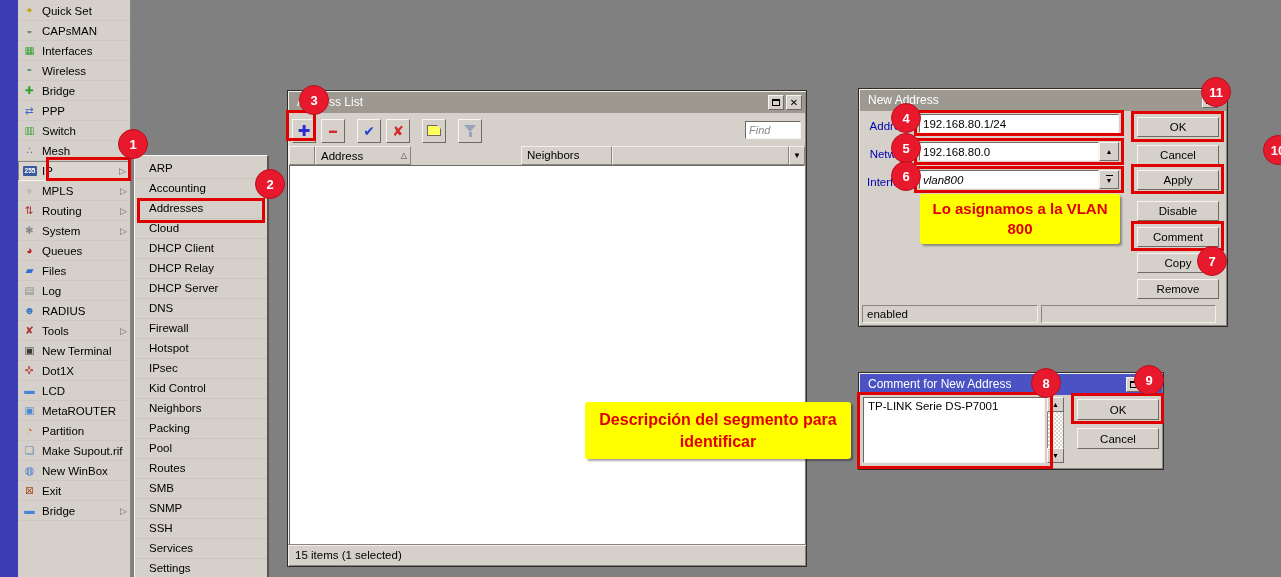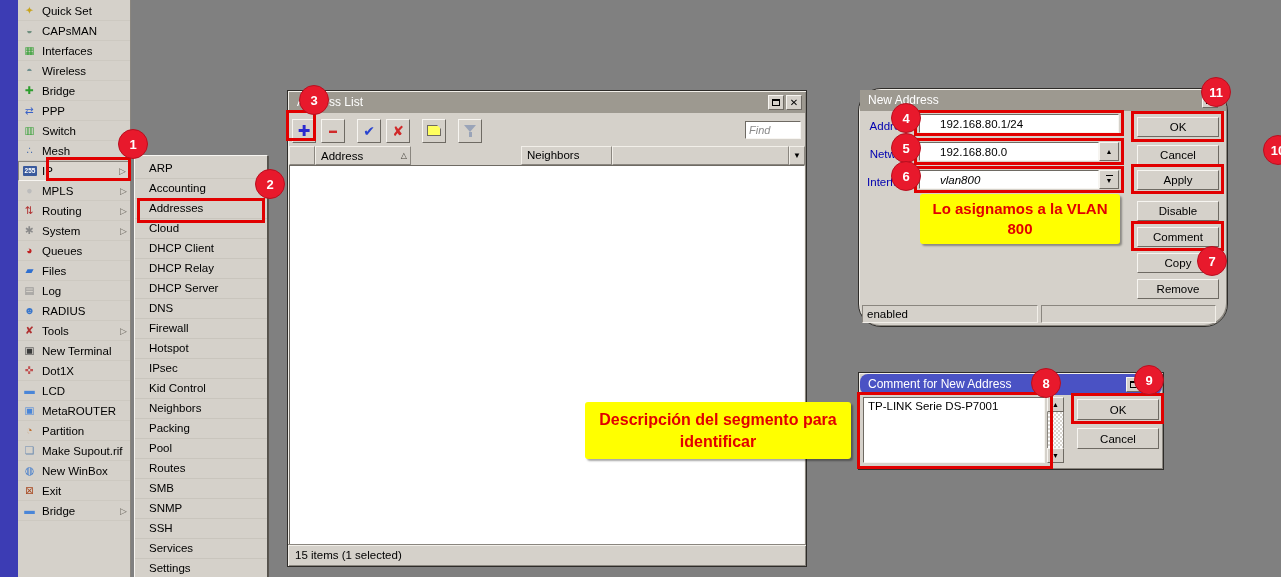--- a/index.html
+++ b/index.html
@@ -7,21 +7,21 @@
   body { font-family:"Liberation Sans","DejaVu Sans",sans-serif; font-size:12px; color:#000; }
   #desktop { position:relative; width:1281px; height:577px; background:#808080; overflow:hidden; }
 
   
   .raised { background:#d5d1ca; border:1px solid; border-color:#f7f5f1 #6e6a63 #6e6a63 #f7f5f1; }
   .sunken { background:#fff; border:1px solid; border-color:#6e6a63 #f7f5f1 #f7f5f1 #6e6a63; }
   .win { position:absolute; background:#d5d1ca; border:1px solid #2e2c29;
          box-shadow: inset 1px 1px 0 #f2efe9, inset -1px -1px 0 #8a867f; }
   .titlebar { height:21px; line-height:21px; padding-left:8px; color:#fff; font-size:12px;
               background:#9d9990; position:relative; margin:1px; }
-  .titlebar.active { background:#4a52c4;border-radius:8px; }
+  .titlebar.active { background:#4a52c4; }
   .win-sys { position:absolute; top:3px; display:flex; gap:2px; }
   .win-btn { width:16px; height:15px; display:flex; align-items:center; justify-content:center;
              font-size:10px; font-weight:bold; color:#000; }
   .max-glyph { width:8px; height:7px; border:1px solid #000; border-top:2px solid #000; display:block; }
 
   
   #side-strip { position:absolute; left:0; top:0; width:18px; height:577px; background:#3c3cb4; }
   #sidebar { position:absolute; left:18px; top:0; width:113px; height:577px; background:#d5d1ca;
              border-right:1px solid #8a867f; padding-top:1px; }
   .menu-item { position:relative; height:20px; display:flex; align-items:center; gap:5px;
@@ -68,23 +68,23 @@
   .hc-network { width:110px;margin-top:28px; }
   .hc-interface { width:91px; }
   .hc-fill { flex:1; }
   .hc-dd { width:16px; display:flex; align-items:center; justify-content:center; font-size:8px; padding:0; }
   .sort-tri { font-size:8px; color:#44403a; }
   #list-area { flex:1; margin:0 1px; }
   #addr-status { height:21px; padding:3px 7px; font-size:11.5px; border-top:1px solid #f2efe9;
                  box-shadow:0 -1px 0 #8a867f; }
 
   
-  #na-win { left:858px; top:88px; width:370px; height:239px;border-radius:23px; }
+  #na-win { left:858px; top:88px; width:370px; height:239px; }
   .fld-label { position:absolute; width:52px; text-align:right; color:#0000b0; font-size:11.5px; }
-  .fld-input { position:absolute; height:19px; font-size:11.5px; padding:0 20px; outline:none; }
+  .fld-input { position:absolute; height:19px; font-size:11.5px; padding:0 3px; outline:none; }
   .mini-btn { position:absolute; width:20px; height:19px; display:flex; flex-direction:column;
               align-items:center; justify-content:center; font-size:7px; }
   .combo-bar { width:7px; height:1px; background:#000; margin-bottom:1px; }
   .dlg-btn { position:absolute; width:82px; height:20px; display:flex; align-items:center;
              justify-content:center; font-size:11.5px; }
   #na-status { position:absolute; left:3px; right:11px; bottom:3px; height:18px; display:flex; gap:3px; }
   .status-cell { border:1px solid; border-color:#8a867f #f2efe9 #f2efe9 #8a867f; background:#d5d1ca;
                  font-size:11.5px; line-height:16px; padding-left:4px; }
   .status-left { width:176px; }
   .status-right { flex:1; }

